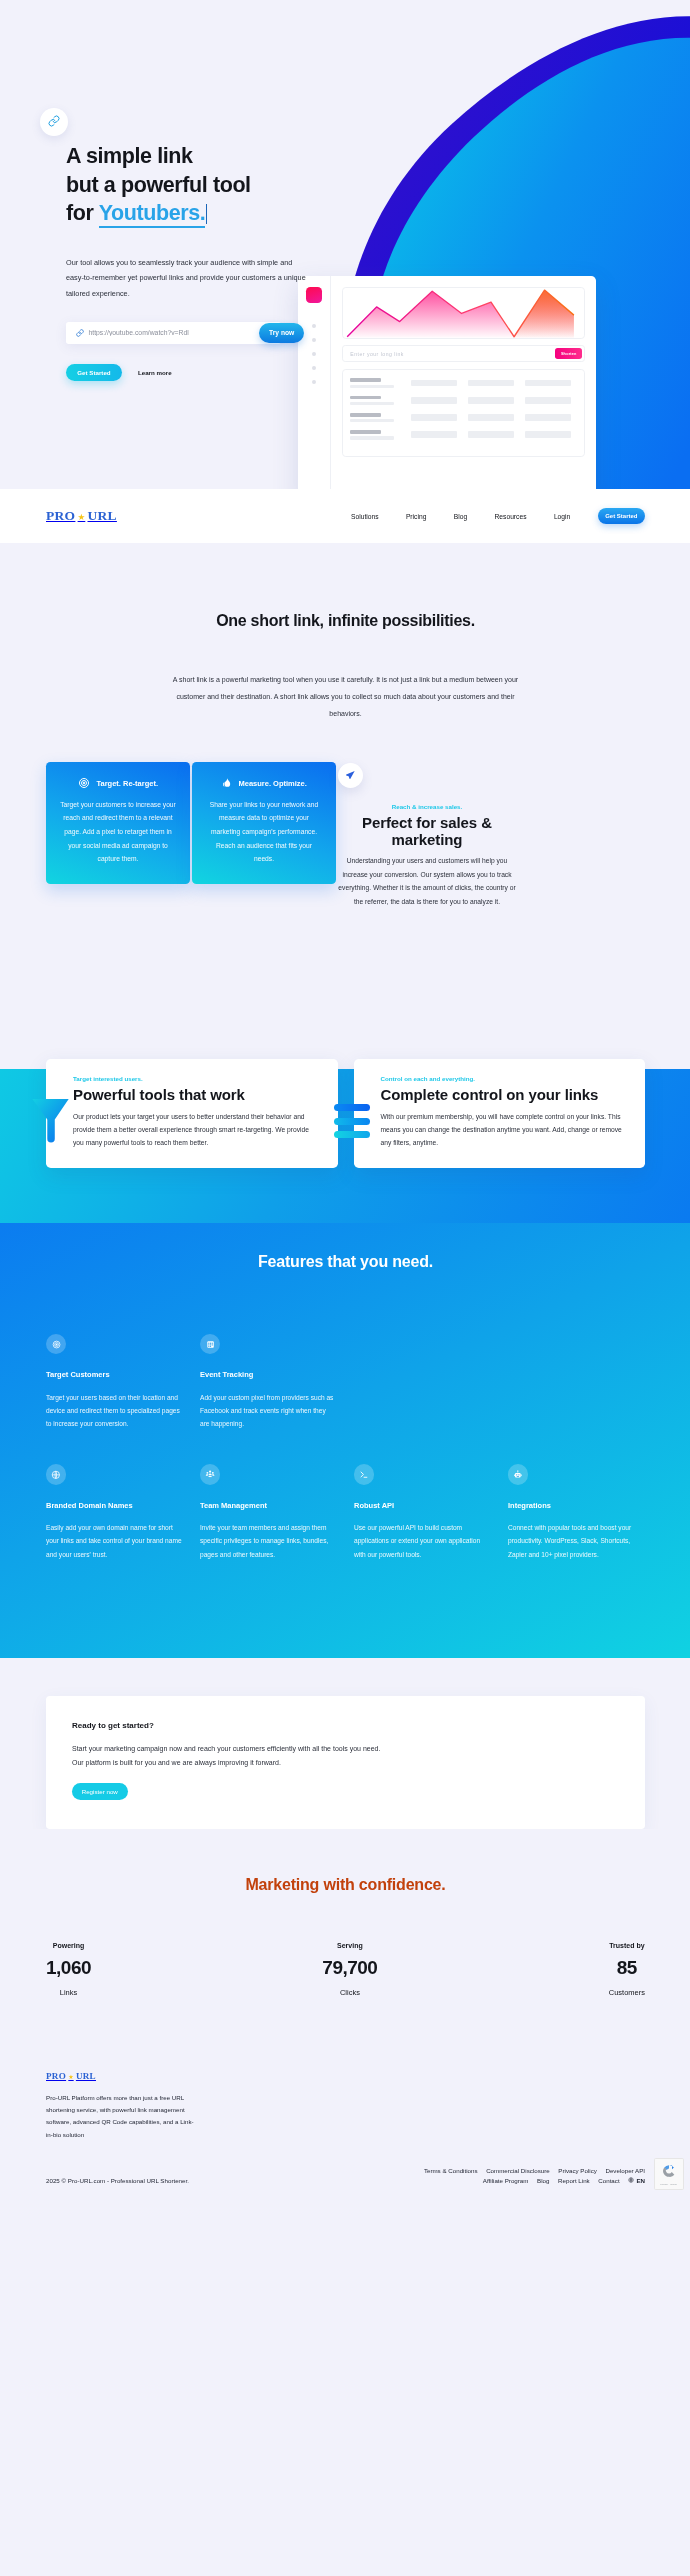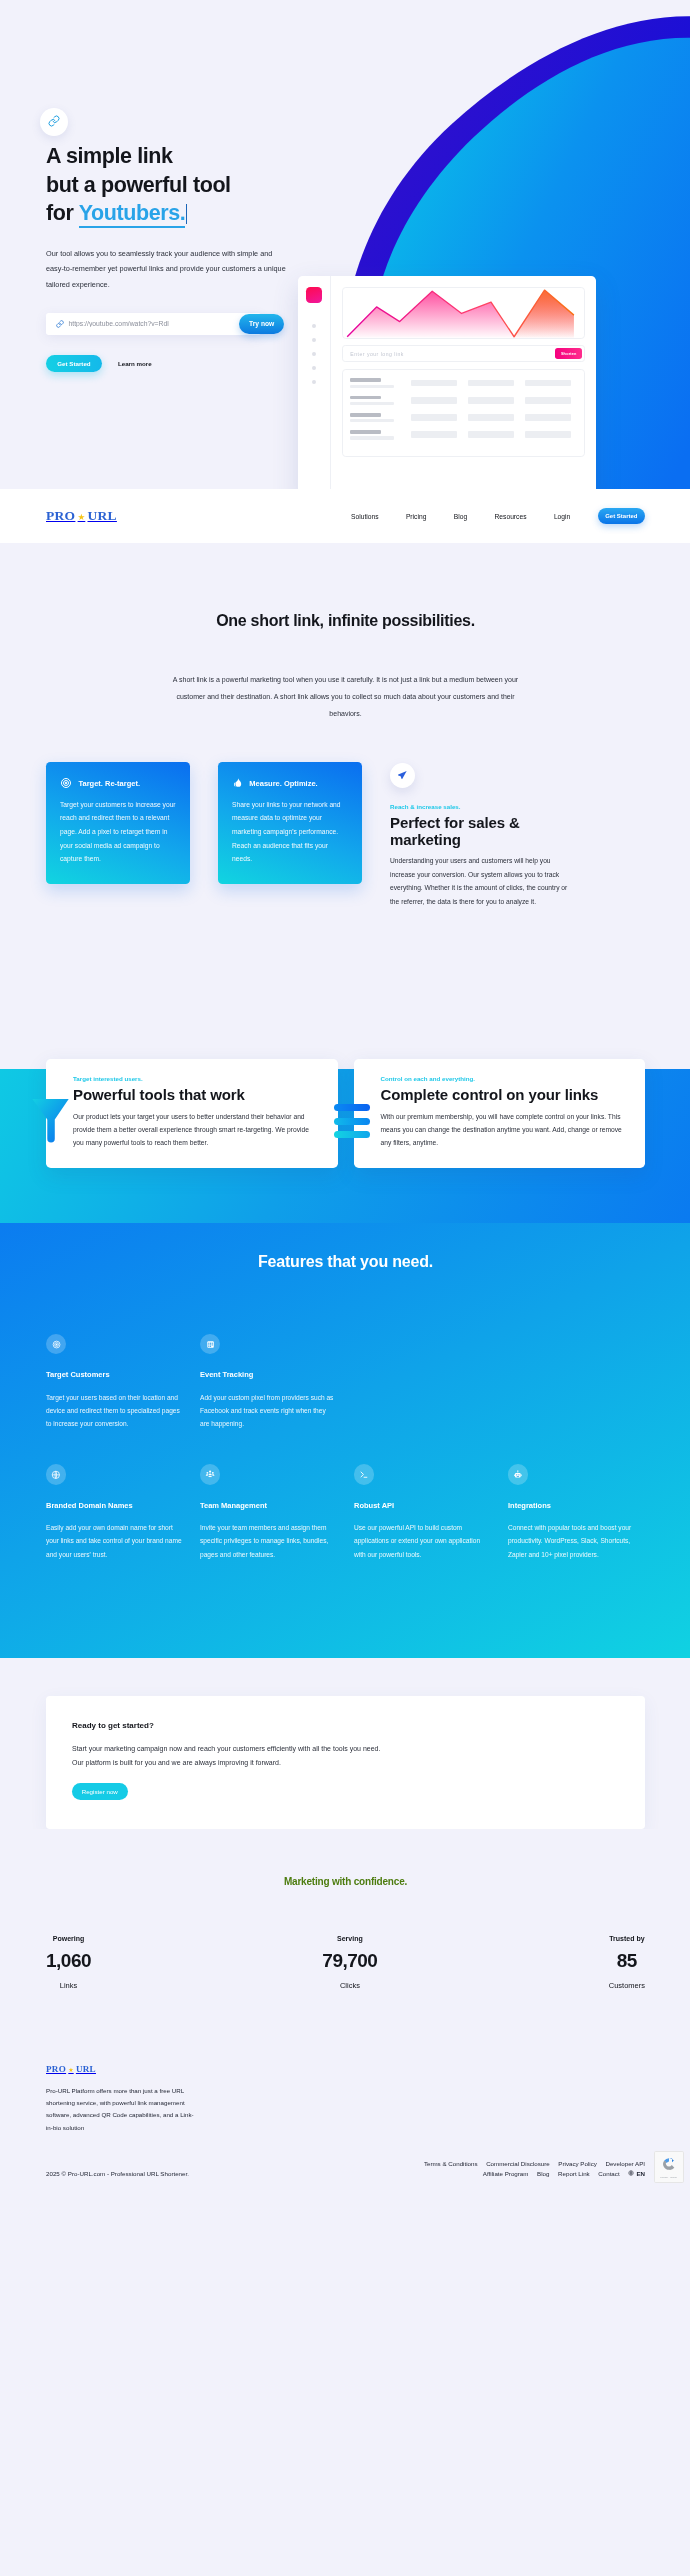--- a/index.html
+++ b/index.html
@@ -26,21 +26,21 @@
   .link-badge {
     position: absolute;
     left: 40px; top: 108px;
     width: 28px; height: 28px;
     border-radius: 50%;
     background: #ffffff;
     box-shadow: 0 3.2px 9.7px rgba(80,90,160,.13);
     display: flex; align-items: center; justify-content: center;
     z-index: 5;
   }
-  .hero-inner { position: relative; z-index: 4; padding-left: 46px; padding-top: 142px;}
+  .hero-inner { position: relative; z-index: 4; padding-left: 66px; padding-top: 142px;}
   h1.hero-title {
     font-size: 21.5px;
     line-height: 1.33;
     font-weight: 700;
     letter-spacing: -0.4px;
     color: #14161c;
     white-space: nowrap;
   }
   h1.hero-title .accent {
     color: #29a3e8;
@@ -48,21 +48,21 @@
     padding-bottom: 1.1px;
   }
   h1.hero-title .caret {
     display: inline-block;
     width: 1.1px; height: 20.4px;
     background: #1b65b8;
     vertical-align: -3.8px;
     margin-left: 0.5px;
   }
   .hero-sub {
-    margin-top: 18px;
+    margin-top: 27px;
     width: 242px;
     font-size: 7.3px;
     line-height: 2.15;
     color: #2b2f3a;
   }
   .hero-form {
     margin-top: 20px;
     width: 215px;
     height: 22px;
     background: #fff;
@@ -198,21 +198,21 @@
   .sec-lead {
     margin: 42px auto 0; width: 355px;
     font-size: 7px; line-height: 2.4; color: #2b2f3a;
   }
 
   
   .cards {
     position: relative;
     background: #f2f2fb;
     padding: 40px 46px 0;
-    display: flex; gap: 28px; align-items: flex-start;
+    display: flex; gap: 2px; align-items: flex-start; text-align: center;
   }
   .card-blue {
     width: 144px; border-radius: 4.3px; padding: 14.5px 14px 18.3px;
     background: linear-gradient(200deg,#0a6ef0 0%,#12a7ec 55%,#11d5e0 100%);
     box-shadow: 0 6.5px 16px rgba(35,120,230,.22);
     color: #fff;
   }
   .card-blue .hd {
     font-size: 7.5px; font-weight: 700; line-height: 1.75;
   }
@@ -313,21 +313,21 @@
     margin-top: 13px;
     border: 0; border-radius: 8.6px; height: 17px; padding: 0 9.7px;
     background: #15cbe6; color: #fff;
     font-size: 6.2px; font-family: "Liberation Sans", sans-serif;
     cursor: pointer;
   }
 
   
   .stats-wrap { background: #f2f2fb; padding: 47px 46px 0; text-align: center; }
   .stats-wrap h2 {
-    font-size: 10px; font-weight: 700; color: #4d7c0f; letter-spacing: -0.2px;
+    font-size: 16px; font-weight: 700; color: #c2410c; letter-spacing: -0.2px;
   }
   .stats {
     margin-top: 48px;
     display: flex; justify-content: space-between;
   }
   .stat .lbl { font-size: 7px; font-weight: 700; color: #14161c; }
   .stat .num {
     margin-top: 8.6px;
     font-size: 19px; font-weight: 700; color: #14161c; letter-spacing: -0.5px;
   }

